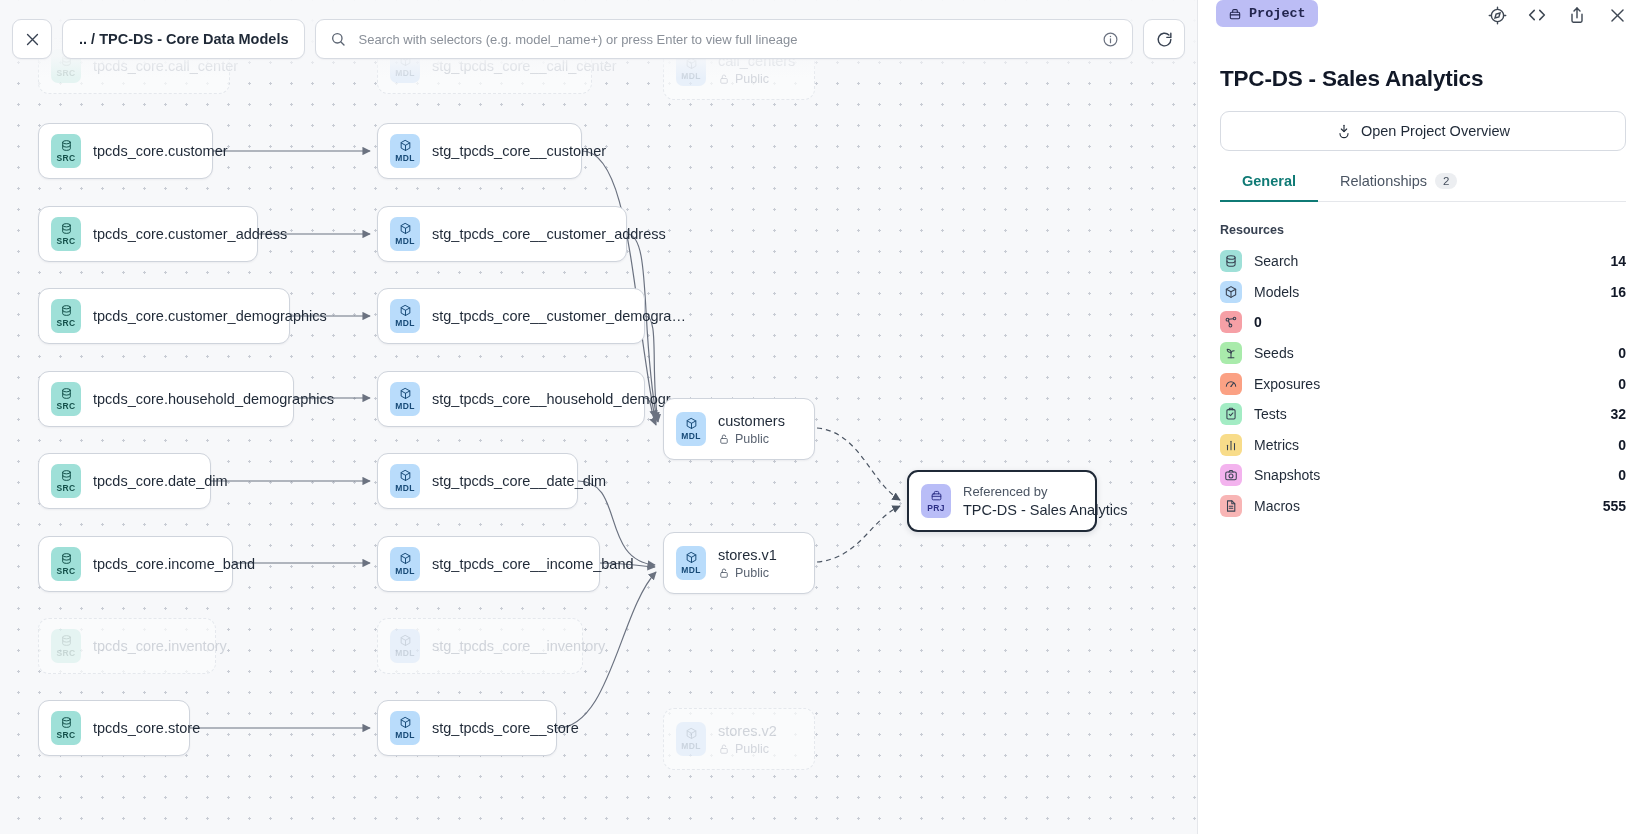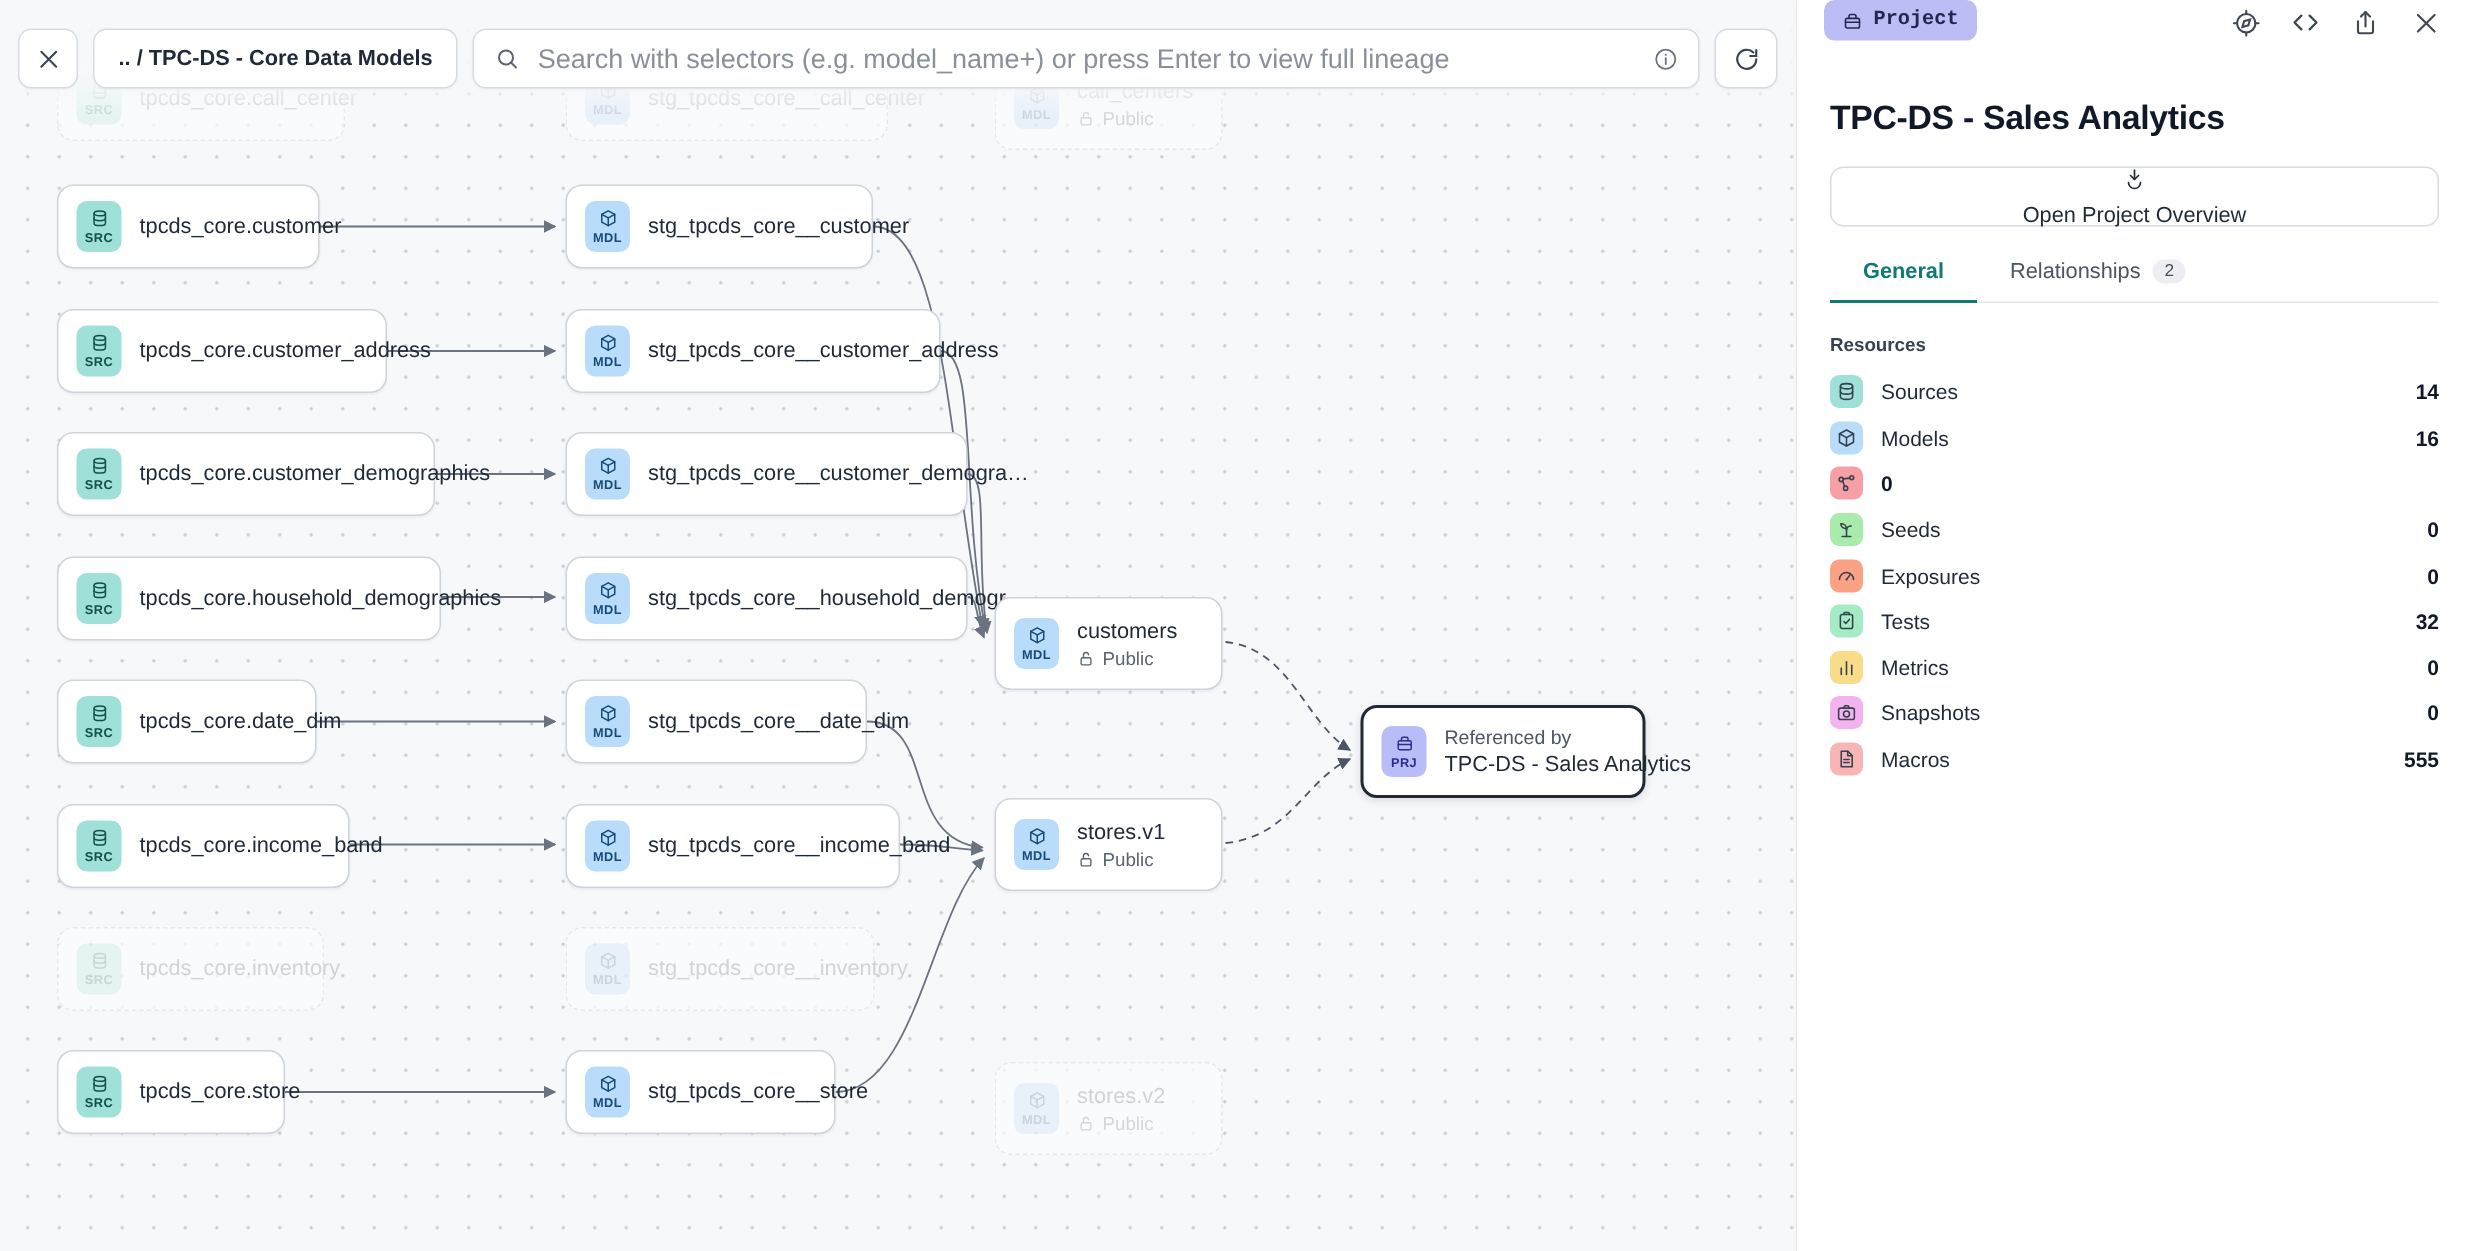--- a/index.html
+++ b/index.html
@@ -46,21 +46,21 @@
     font-size: 14.5px; font-weight: 600; color: #1f2937; white-space: nowrap;
     box-shadow: 0 1px 1.5px rgba(16,24,40,.04);
   }
   #searchbar {
     flex: 1 1 auto; height: 40px; border: 1px solid #d7dbe2; border-radius: 9px;
     background: #ffffff; display: flex; align-items: center; gap: 10px;
     padding: 0 13px 0 14px; box-shadow: 0 1px 1.5px rgba(16,24,40,.04);
   }
   #search-input {
     flex: 1 1 auto; border: 0; outline: 0; background: transparent;
-    font-family: "Liberation Sans", sans-serif; font-size: 18px; color: #1f2937;
+    font-family: "Liberation Sans", sans-serif; font-size: 13px; color: #1f2937;
   }
   #search-input::placeholder { color: #8a9099; }
   .icon-muted { color: #6b7280; display: flex; align-items: center; }
 
   
   .node {
     position: absolute; display: flex; align-items: center; gap: 12px;
     background: #ffffff; border: 1px solid #cfd4dc; border-radius: 11px;
     padding: 0 18px 0 12px; height: 56px;
     font-size: 14.5px; color: #1f2937; white-space: nowrap;
@@ -116,21 +116,20 @@
   }
   #panel-body { padding: 8px 22px 0 22px; }
   #panel-title { font-size: 22.5px; font-weight: 700; color: #111827; letter-spacing: -.2px; }
   #panel-subtitle { margin-top: 9px; font-size: 13.5px; color: #4b5563; }
   #overview-btn {
     margin-top: 19px; width: 100%; height: 40px;
     border: 1px solid #d7dbe2; border-radius: 9px; background: #ffffff;
     display: flex; align-items: center; justify-content: center; gap: 9px;
     font-size: 14.5px; color: #1f2937; cursor: pointer;
     font-family: "Liberation Sans", sans-serif;
-    flex-direction: column;
   }
   #tabs {
     margin-top: 22px; display: flex; align-items: flex-end; gap: 0;
     border-bottom: 1px solid #e5e7eb;
   }
   .tab {
     display: flex; align-items: center; gap: 8px;
     padding: 0 22px 11px 22px; font-size: 14.5px; color: #4b5563;
     cursor: pointer; border-bottom: 2.5px solid transparent; margin-bottom: -1px;
   }
@@ -688,21 +687,21 @@
       <div id="resources-label">Resources</div>
       <div id="resources">
           <div class="res-row">
             <span class="res-icon" style="background:#9fe0d8">
               <svg width="14" height="14" viewBox="0 0 24 24" fill="none" stroke="#374151" stroke-width="1.8" stroke-linecap="round" stroke-linejoin="round">
                 <ellipse cx="12" cy="6" rx="7" ry="3"></ellipse>
                 <path d="M5 6 V18 A7 3 0 0 0 19 18 V6"></path>
                 <path d="M5 12 A7 3 0 0 0 19 12"></path>
               </svg>
             </span>
-            <span class="res-name">Sources</span>
+            <span class="res-name">Search</span>
             <span class="res-count">14</span>
           </div>
           <div class="res-row">
             <span class="res-icon" style="background:#b9dcfb">
               <svg width="14" height="14" viewBox="0 0 24 24" fill="none" stroke="#374151" stroke-width="1.8" stroke-linecap="round" stroke-linejoin="round">
                 <path d="M12 2.8 L20 7.2 V16.8 L12 21.2 L4 16.8 V7.2 Z"></path>
                 <path d="M4 7.2 L12 11.6 L20 7.2"></path>
                 <path d="M12 11.6 V21.2"></path>
               </svg>
             </span>

